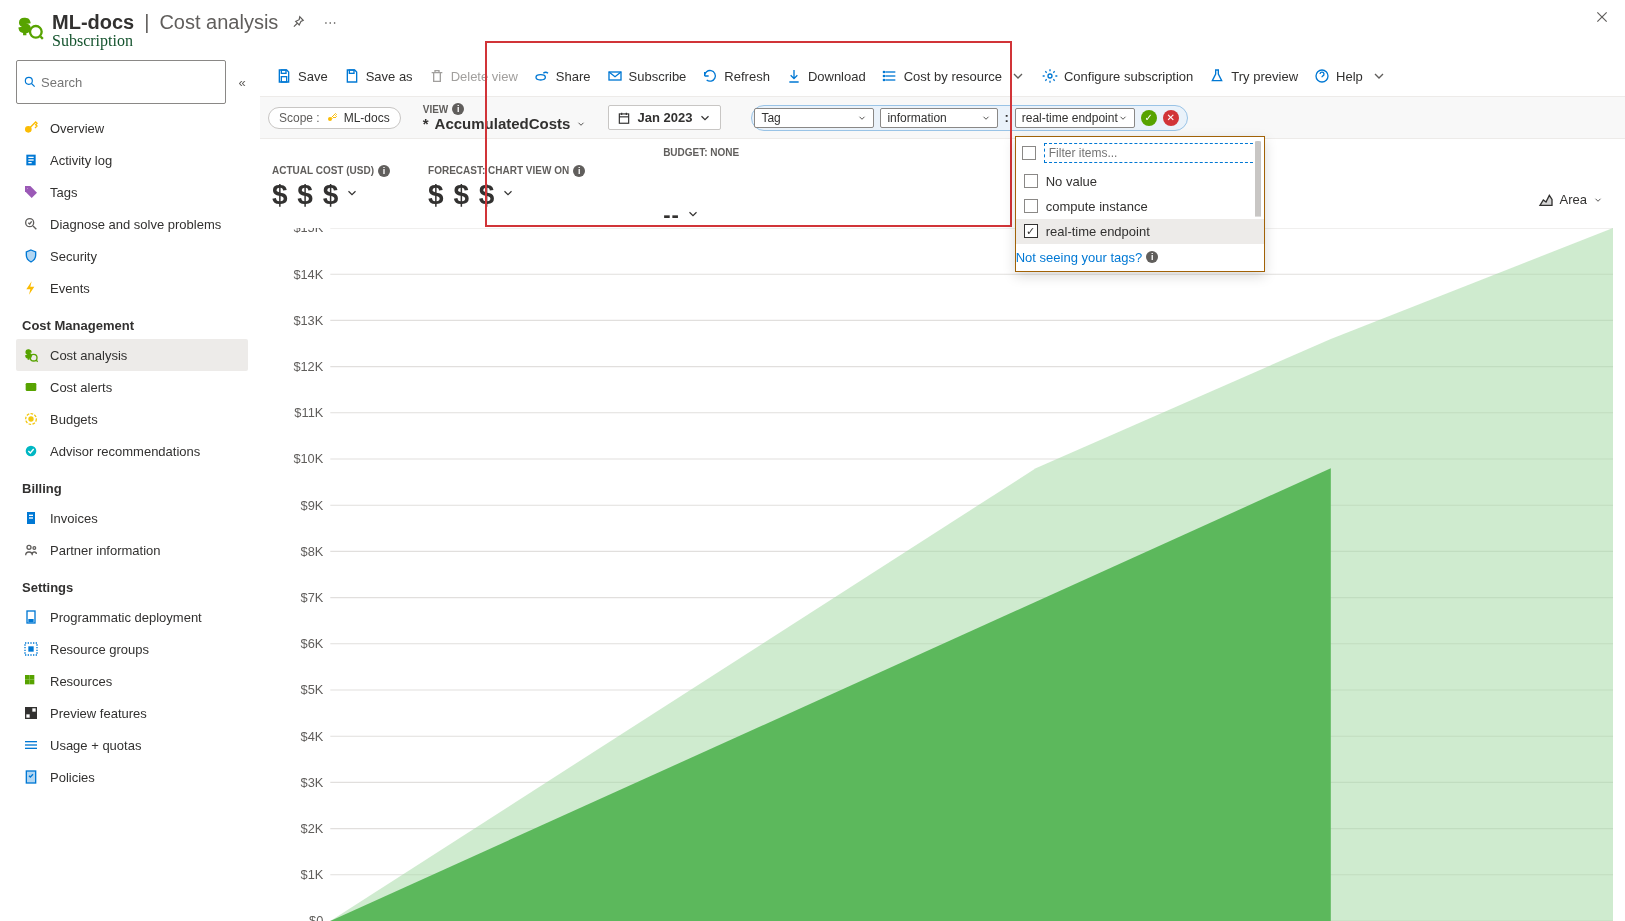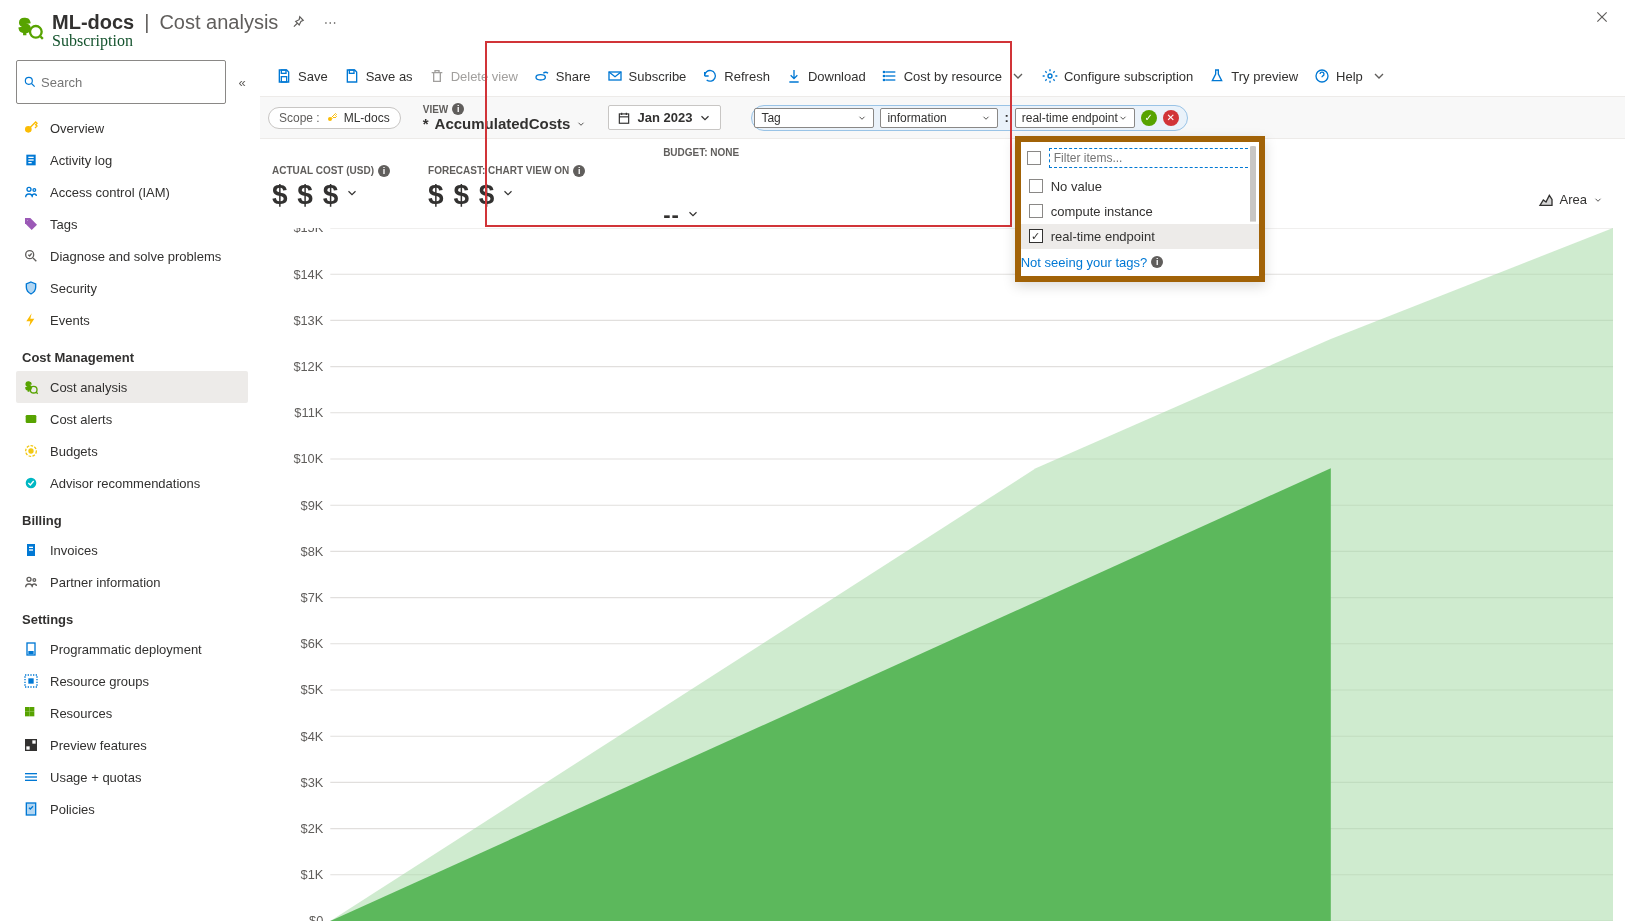--- a/index.html
+++ b/index.html
@@ -61,21 +61,21 @@
   .filter-group { margin-left:20px; display:flex; align-items:flex-start; gap:4px; position:relative; }
   .filter-row { display:flex; align-items:center; gap:6px; border:1px solid #99c3e6; background:#eaf2fa; border-radius:14px; padding:2px 8px 2px 2px;}
   .f-select { display:flex; align-items:center; justify-content:space-between; border:1px solid #8a8886; border-radius:2px; background:#fff; padding:2px 6px; font-size:12px; min-width:120px; cursor:pointer;}
   .f-select.small { min-width:118px;}
   .f-colon { color:#323130; font-weight:600;}
   .f-ok { width:16px;height:16px; border-radius:50%; background:#57a300; display:flex;align-items:center;justify-content:center; color:#fff; font-size:10px;}
   .f-del { width:16px;height:16px; border-radius:50%; background:#d13438; display:flex;align-items:center;justify-content:center; color:#fff; font-size:10px;}
   .highlight-box { position:absolute; border:2px solid #d13438; pointer-events:none; z-index:5;}
 
   
-  .dropdown-pop { position:absolute; top:28px; left:0; width:250px; background:#fff; border:6px solid #a16207; box-shadow:0 4px 12px rgba(0,0,0,0.15); z-index:20;}
+  .dropdown-pop { position:absolute; top:28px; left:0; width:250px; background:#fff; border:1px solid #a16207; box-shadow:0 4px 12px rgba(0,0,0,0.15); z-index:20;}
   .dd-filter-row { display:flex; align-items:center; padding:6px;}
   .dd-cb { width:14px;height:14px; border:1px solid #8a8886; margin-right:8px; background:#fff; display:flex;align-items:center;justify-content:center;}
   .dd-cb.checked { background:#fff; border-color:#323130;}
   .dd-cb.checked::after { content:"✓"; font-size:11px; color:#323130;}
   .dd-filter-input { flex:1; border:1px dashed #0078d4; padding:2px 4px; font-size:12px; color:#605e5c; outline:none;}
   .dd-item { display:flex; align-items:center; padding:5px 8px; cursor:pointer;}
   .dd-item.sel { background:#edebe9;}
   .dd-link { padding:6px 0; color:#0078d4; cursor:pointer; display:flex;align-items:center; gap:4px;}
   .dd-scroll-ind { position:absolute; right:2px; top:4px; bottom:4px; width:8px; background:linear-gradient(#c8c6c4,#c8c6c4) no-repeat; background-size:6px 60%; background-position:center top; border-radius:3px;}
 
@@ -158,31 +158,20 @@
         <div class="nav-item">
           <span class="ic">
             <svg width="16" height="16" viewBox="0 0 24 24" fill="none" stroke="#0078d4" stroke-width="2">
               <rect x="5" y="4" width="14" height="16" fill="#0078d4" stroke="none"></rect>
               <line x1="8" y1="8" x2="16" y2="8" stroke="#fff"></line>
               <line x1="8" y1="12" x2="16" y2="12" stroke="#fff"></line>
               <line x1="8" y1="16" x2="13" y2="16" stroke="#fff"></line>
             </svg>
           </span>
           <span>Activity log</span>
-        </div>
-        <div class="nav-item">
-          <span class="ic">
-            <svg width="16" height="16" viewBox="0 0 24 24" fill="none" stroke="#0078d4" stroke-width="2">
-              <circle cx="9" cy="8" r="3"></circle>
-              <path d="M4 20c0-3 2-5 5-5s5 2 5 5"></path>
-              <circle cx="17" cy="9" r="2"></circle>
-              <path d="M14 18c0-2 1-3 3-3s3 1 3 3"></path>
-            </svg>
-          </span>
-          <span>Access control (IAM)</span>
         </div>
         <div class="nav-item">
           <span class="ic">
             <svg width="16" height="16" viewBox="0 0 24 24" fill="none" stroke="#9b59b6" stroke-width="2">
               <path d="M3 3h8l10 10-8 8L3 11z" fill="#9b59b6" stroke="none"></path>
               <circle cx="7" cy="7" r="1.5" fill="#fff"></circle>
             </svg>
           </span>
           <span>Tags</span>
         </div>

